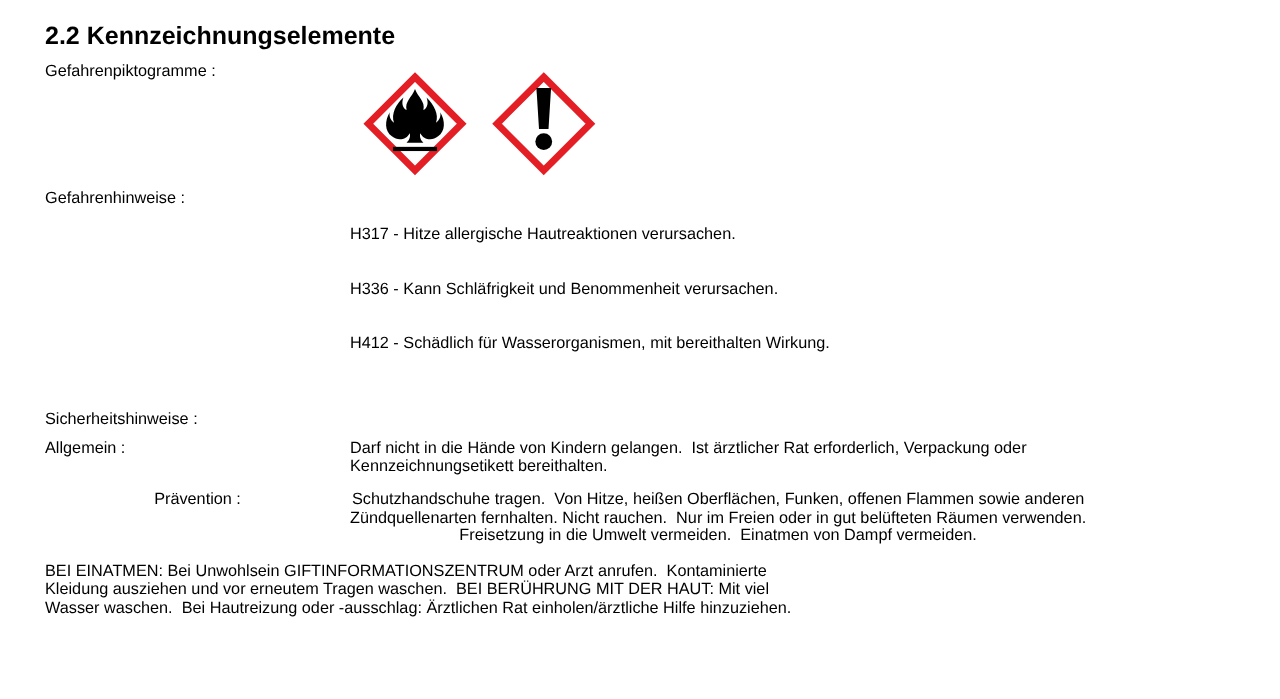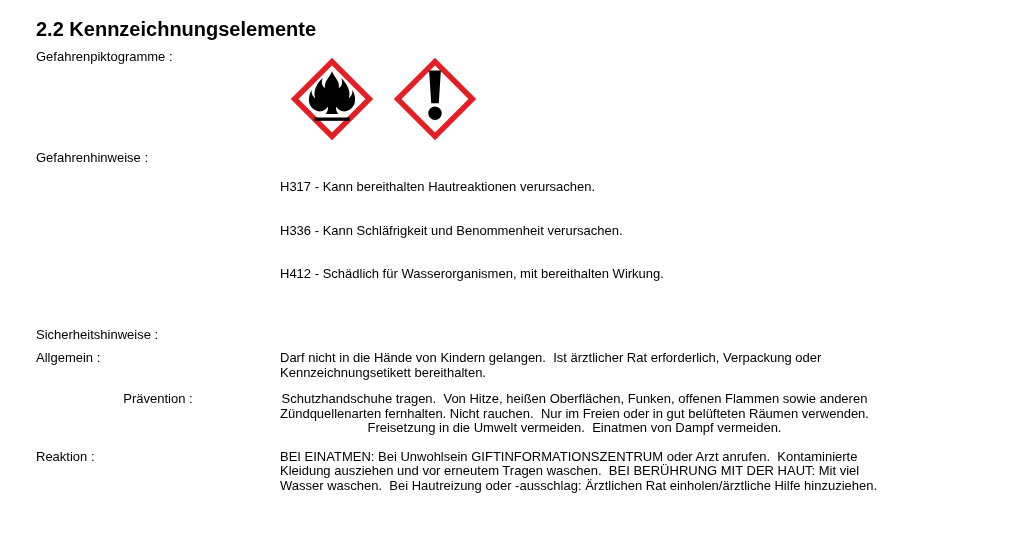--- a/index.html
+++ b/index.html
@@ -86,21 +86,21 @@
         <path d="M43 16 L57 16 L54.5 55 L45.5 55 Z" fill="#000000"></path>
         <circle cx="50" cy="67" r="8" fill="#000000"></circle>
       </svg>
     </div>
   </div>
 
 
   <div class="row row-gefahrenhinweise">
     <div class="label">Gefahrenhinweise :</div>
     <div class="value">
-      <div>H317 - Kann bereithalten Hautreaktionen verursachen.</div>
+      <div>H317 - Hitze allergische Hautreaktionen verursachen.</div>
       <div>H336 - Kann Schläfrigkeit und Benommenheit verursachen.</div>
       <div>H412 - Schädlich für Wasserorganismen, mit bereithalten Wirkung.</div>
     </div>
   </div>
 
   <div class="row row-sicherheitshinweise">
     <div class="label">Sicherheitshinweise :</div>
   </div>
 
   <div class="row row-allgemein">
@@ -110,19 +110,18 @@
   </div>
 
   <div class="row row-praevention">
     <div class="label">Prävention :</div>
     <div class="value">Schutzhandschuhe tragen.  Von Hitze, heißen Oberflächen, Funken, offenen Flammen sowie anderen
 Zündquellenarten fernhalten. Nicht rauchen.  Nur im Freien oder in gut belüfteten Räumen verwenden.
 Freisetzung in die Umwelt vermeiden.  Einatmen von Dampf vermeiden.</div>
   </div>
 
   <div class="row row-reaktion">
-    <div class="label">Reaktion :</div>
     <div class="value">BEI EINATMEN: Bei Unwohlsein GIFTINFORMATIONSZENTRUM oder Arzt anrufen.  Kontaminierte
 Kleidung ausziehen und vor erneutem Tragen waschen.  BEI BERÜHRUNG MIT DER HAUT: Mit viel
 Wasser waschen.  Bei Hautreizung oder -ausschlag: Ärztlichen Rat einholen/ärztliche Hilfe hinzuziehen.</div>
   </div>
 
 </div>
 
 </body></html>

